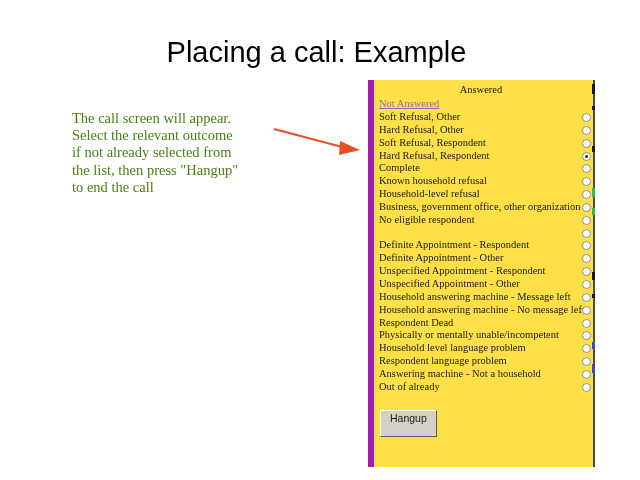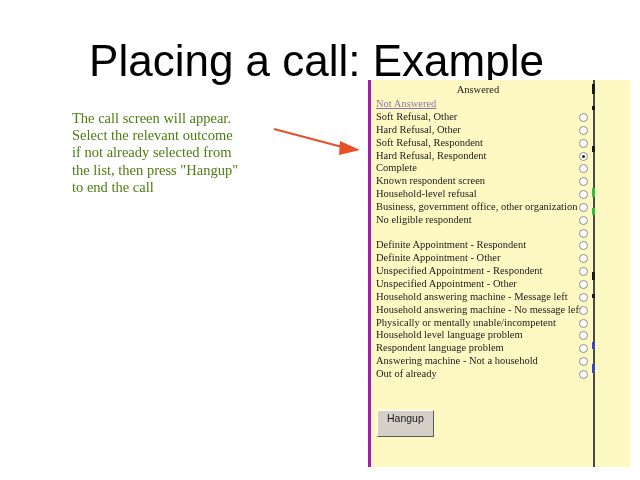--- a/index.html
+++ b/index.html
@@ -24,21 +24,21 @@
   }
 
   
   #slide-title {
     position: absolute;
     left: 0;
     top: 36px;
     width: 633px;
     text-align: center;
     font-family: "Liberation Sans", sans-serif;
-    font-size: 44px;
+    font-size: 29px;
     font-weight: normal;
     color: #000000;
     letter-spacing: 0px;
     white-space: nowrap;
   }
 
   
   #annotation {
     position: absolute;
     left: 72px;
@@ -60,24 +60,24 @@
     top: 122px;
     width: 92px;
     height: 40px;
   }
 
   
   #call-screen {
     position: absolute;
     left: 368px;
     top: 80px;
-    width: 262px;
+    width: 226px;
     height: 387px;
-    background: #fef9c3;
-    border-left: 3px solid #a21caf;
+    background: #fde047;
+    border-left: 6px solid #a21caf;
     box-sizing: border-box;
   }
   
   #panel-right-rule {
     position: absolute;
     left: 593px;
     top: 80px;
     width: 2px;
     height: 387px;
     background: #4a4a46;
@@ -208,21 +208,21 @@
         </div>
         <div class="outcome-row">
           <span class="outcome-label">Hard Refusal, Respondent</span>
           <span class="outcome-radio checked"></span>
         </div>
         <div class="outcome-row">
           <span class="outcome-label">Complete</span>
           <span class="outcome-radio"></span>
         </div>
         <div class="outcome-row">
-          <span class="outcome-label">Known respondent screen</span>
+          <span class="outcome-label">Known household refusal</span>
           <span class="outcome-radio"></span>
         </div>
         <div class="outcome-row">
           <span class="outcome-label">Household-level refusal</span>
           <span class="outcome-radio"></span>
         </div>
         <div class="outcome-row">
           <span class="outcome-label">Business, government office, other organization</span>
           <span class="outcome-radio"></span>
         </div>
@@ -248,20 +248,24 @@
         <div class="outcome-row">
           <span class="outcome-label">Unspecified Appointment - Other</span>
           <span class="outcome-radio"></span>
         </div>
         <div class="outcome-row">
           <span class="outcome-label">Household answering machine - Message left</span>
           <span class="outcome-radio"></span>
         </div>
         <div class="outcome-row">
           <span class="outcome-label">Household answering machine - No message left</span>
+          <span class="outcome-radio"></span>
+        </div>
+        <div class="outcome-row">
+          <span class="outcome-label">Respondent Dead</span>
           <span class="outcome-radio"></span>
         </div>
         <div class="outcome-row">
           <span class="outcome-label">Physically or mentally unable/incompetent</span>
           <span class="outcome-radio"></span>
         </div>
         <div class="outcome-row">
           <span class="outcome-label">Household level language problem</span>
           <span class="outcome-radio"></span>
         </div>

